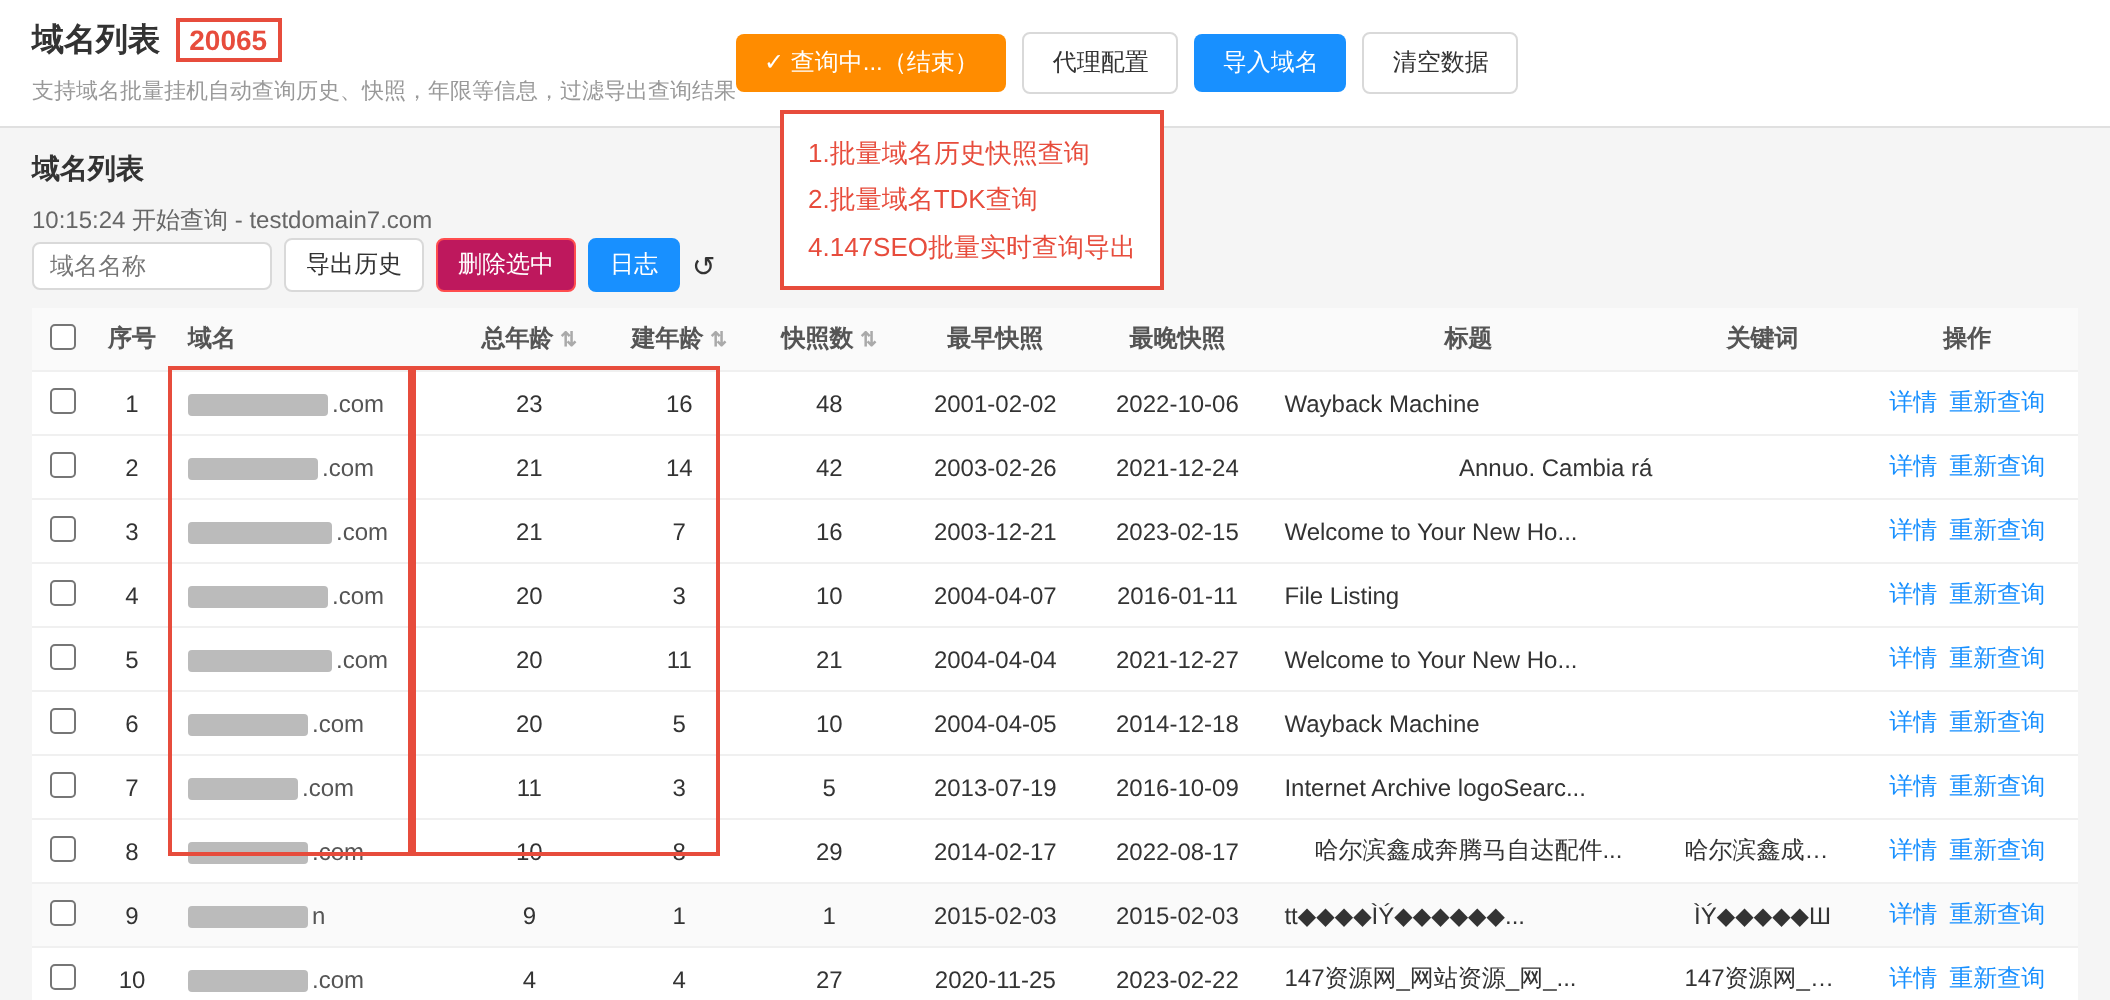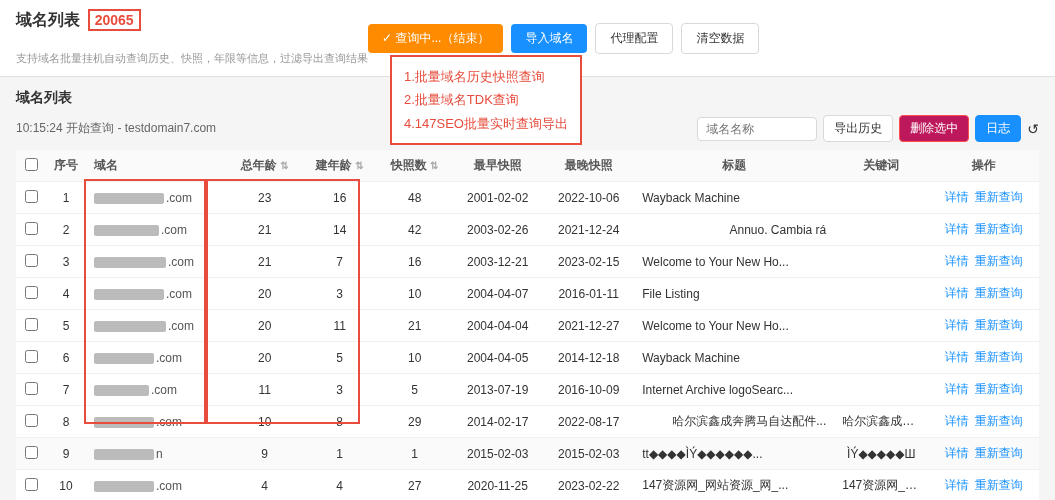--- a/index.html
+++ b/index.html
@@ -49,23 +49,24 @@
     }
     .section-title {
       font-size: 14px;
       font-weight: bold;
       margin-bottom: 8px;
       color: #333;
     }
 
     .toolbar {
       display: flex;
-      align-items: center;
+      align-items: flex-start;
       justify-content: space-between;
       margin-bottom: 8px;
+      flex-direction: column;
     }
     .toolbar-left {
       display: flex;
       align-items: center;
       gap: 8px;
       font-size: 12px;
       color: #666;
     }
     .toolbar-right {
       display: flex;
@@ -133,26 +134,26 @@
 <body>
 
 <div class="page-wrap">
 
   <div class="header-bar">
     <div>
       <div>
         <span style="font-size:16px;font-weight:bold;">域名列表</span>
         <span style="color:#e74c3c;border:2px solid #e74c3c;padding:1px 5px;margin-left:4px;font-size:14px;font-weight:bold;">20065</span>
       </div>
-      <div style="font-size:11px;color:#999;margin-top:20px;">支持域名批量挂机自动查询历史、快照，年限等信息，过滤导出查询结果</div>
+      <div style="font-size:11px;color:#999;margin-top:7px;">支持域名批量挂机自动查询历史、快照，年限等信息，过滤导出查询结果</div>
     </div>
     <div class="header-actions">
       <button class="btn btn-orange">✓ 查询中...（结束）</button>
+      <button class="btn btn-default">代理配置</button>
       <button class="btn btn-blue">导入域名</button>
-      <button class="btn btn-default">代理配置</button>
       <button class="btn btn-default">清空数据</button>
     </div>
   </div>
 
   <div class="tooltip-box" style="position:absolute;top:55px;left:390px;">
     <div>1.批量域名历史快照查询</div>
     <div>2.批量域名TDK查询</div>
     <div>4.147SEO批量实时查询导出</div>
   </div>
 
@@ -283,21 +284,21 @@
             </tr>
             <tr style="background: rgb(255, 255, 255);">
               <td><input type="checkbox" style=""></td>
               <td>8</td>
               <td style="text-align: left;"><span style="display: inline-block; background: rgb(187, 187, 187); height: 11px; width: 60px; border-radius: 2px; vertical-align: middle; margin-right: 2px;"></span><span style="color: rgb(85, 85, 85); font-size: 12px;">.com</span></td>
               <td>10</td>
               <td>8</td>
               <td>29</td>
               <td>2014-02-17</td>
               <td>2022-08-17</td>
-              <td style="text-align: right; max-width: 180px; overflow: hidden; text-overflow: ellipsis; white-space: nowrap;">哈尔滨鑫成奔腾马自达配件...</td>
+              <td style="text-align: center; max-width: 180px; overflow: hidden; text-overflow: ellipsis; white-space: nowrap;">哈尔滨鑫成奔腾马自达配件...</td>
               <td style="max-width: 80px; overflow: hidden; text-overflow: ellipsis; white-space: nowrap;">哈尔滨鑫成奔腾马</td>
               <td style="white-space: nowrap;"><a style="color: rgb(24, 144, 255); cursor: pointer; margin-right: 6px;">详情</a><a style="color: rgb(24, 144, 255); cursor: pointer;">重新查询</a></td>
             </tr>
             <tr style="background: rgb(250, 250, 250);">
               <td><input type="checkbox" style=""></td>
               <td>9</td>
               <td style="text-align: left;"><span style="display: inline-block; background: rgb(187, 187, 187); height: 11px; width: 60px; border-radius: 2px; vertical-align: middle; margin-right: 2px;"></span><span style="color: rgb(85, 85, 85); font-size: 12px;">n</span></td>
               <td>9</td>
               <td>1</td>
               <td>1</td>

